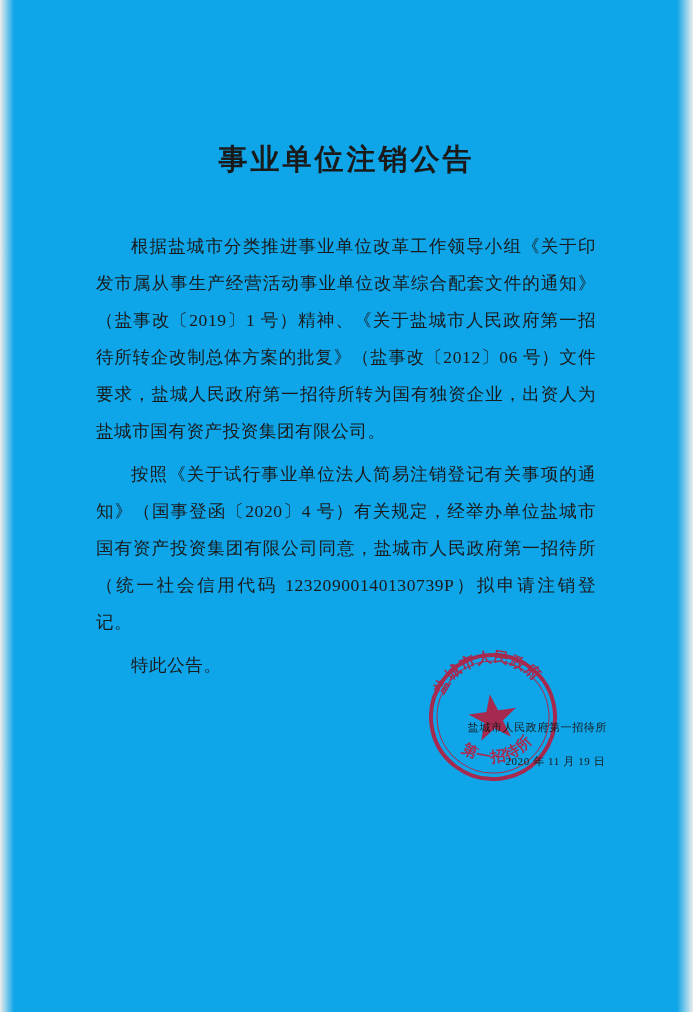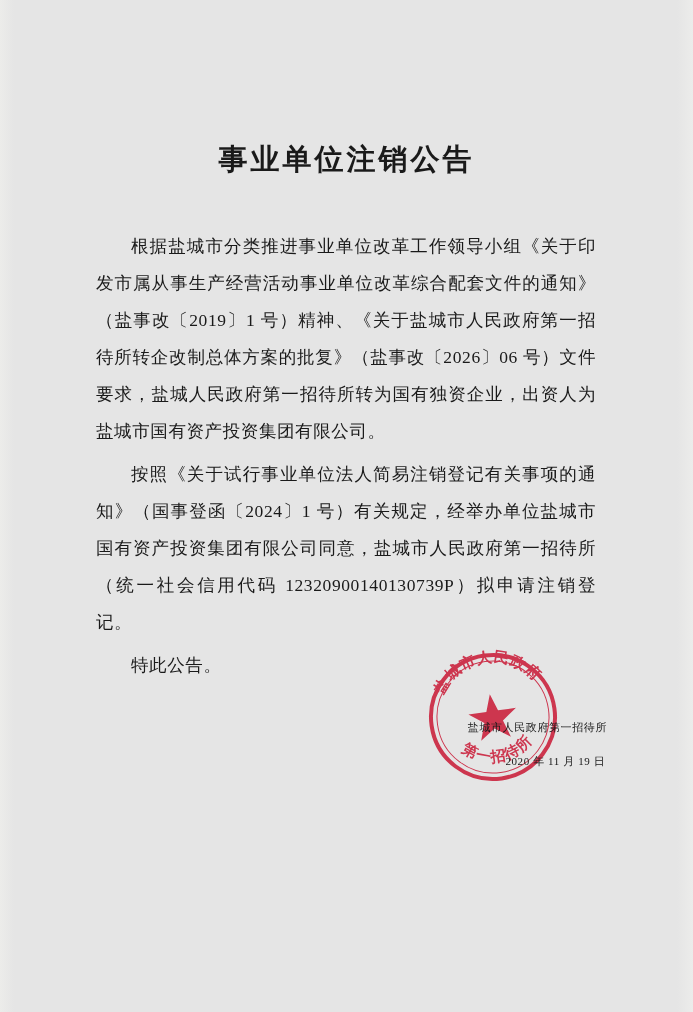--- a/index.html
+++ b/index.html
@@ -11,21 +11,21 @@
     width: 693px;
     height: 1012px;
     font-family: "Liberation Serif", "DejaVu Serif", serif;
     color: #1a1a1a;
     position: relative;
     overflow: hidden;
   }
   .page {
     position: absolute;
     inset: 0;
-    background: #e5e5e5;
+    background: #0ea5e9;
   }
   
   .page::before {
     content: "";
     position: absolute;
     left: 0; top: 0; bottom: 0;
     width: 14px;
     background: linear-gradient(to right, #ececea, rgba(255,255,255,0));
     pointer-events: none;
   }
@@ -102,22 +102,22 @@
   }
 </style>
 </head>
 <body>
 
 <div class="page">
 
   <div class="doc-title">事业单位注销公告</div>
 
   <div class="body-text">
-    <p class="para">根据盐城市分类推进事业单位改革工作领导小组《关于印发市属从事生产经营活动事业单位改革综合配套文件的通知》（盐事改〔2019〕1 号）精神、《关于盐城市人民政府第一招待所转企改制总体方案的批复》（盐事改〔2026〕06 号）文件要求，盐城人民政府第一招待所转为国有独资企业，出资人为盐城市国有资产投资集团有限公司。</p>
-    <p class="para">按照《关于试行事业单位法人简易注销登记有关事项的通知》（国事登函〔2024〕1 号）有关规定，经举办单位盐城市国有资产投资集团有限公司同意，盐城市人民政府第一招待所（统一社会信用代码 12320900140130739P）拟申请注销登记。</p>
+    <p class="para">根据盐城市分类推进事业单位改革工作领导小组《关于印发市属从事生产经营活动事业单位改革综合配套文件的通知》（盐事改〔2019〕1 号）精神、《关于盐城市人民政府第一招待所转企改制总体方案的批复》（盐事改〔2012〕06 号）文件要求，盐城人民政府第一招待所转为国有独资企业，出资人为盐城市国有资产投资集团有限公司。</p>
+    <p class="para">按照《关于试行事业单位法人简易注销登记有关事项的通知》（国事登函〔2020〕4 号）有关规定，经举办单位盐城市国有资产投资集团有限公司同意，盐城市人民政府第一招待所（统一社会信用代码 12320900140130739P）拟申请注销登记。</p>
     <p class="para">特此公告。</p>
   </div>
 
   <div class="seal">
     <svg width="150" height="150" viewBox="0 0 150 150" xmlns="http://www.w3.org/2000/svg">
       <defs>
         <path id="sealArcTop" d="M 20,75 A 55,55 0 0 1 130,75" fill="none"></path>
         <path id="sealArcBottom" d="M 32,95 A 50,50 0 0 0 118,95" fill="none"></path>
       </defs>
       <circle cx="75" cy="75" r="62" fill="none" stroke="#c8102e" stroke-width="4"></circle>

